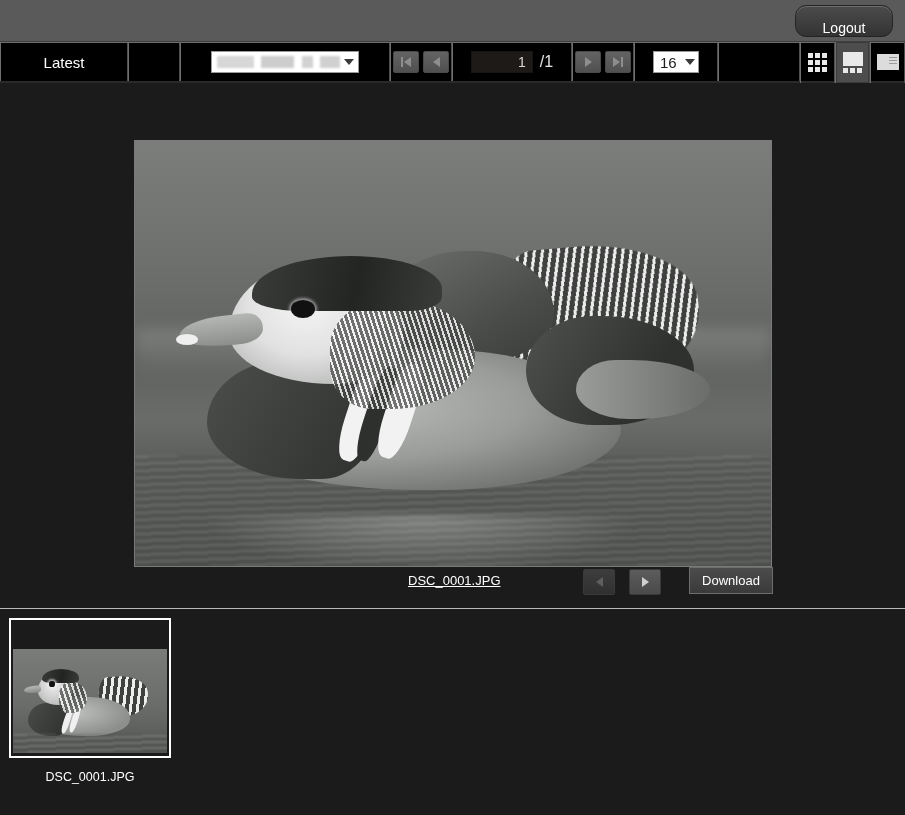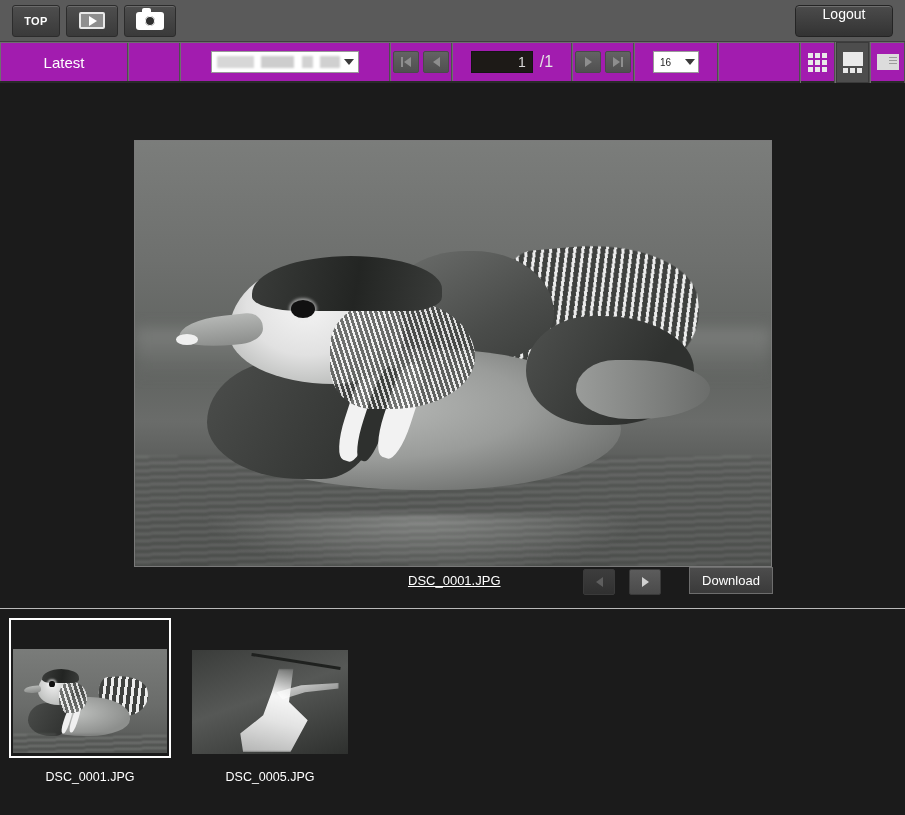--- a/index.html
+++ b/index.html
@@ -29,42 +29,42 @@
     color: #ffffff; font-size: 11px; font-weight: bold;
     letter-spacing: .4px;
     cursor: pointer;
   }
   .tb-btn.icon { width: 52px; }
   .logout-btn {
     position: absolute; right: 12px; top: 5px;
     width: 98px; height: 32px;
     background: linear-gradient(#4b4b4b, #333333);
     border: 1px solid #242424;
-    border-radius: 4px;
+    border-radius: 11px;
     box-shadow: inset 0 1px 0 #6e6e6e;
     color: #ffffff; font-size: 14px;
-    display: flex; align-items: flex-start; justify-content: center;
+    display: flex; align-items: flex-end; justify-content: center;
     cursor: pointer;
   }
   
   .ic-movie { width: 26px; height: 17px; border: 2px solid #e8e8e8; border-radius: 2px;
     display:flex; align-items:center; justify-content:center; background:#8e8e8e; }
   .ic-movie::after { content:""; width:0;height:0;
     border-left: 8px solid #ffffff; border-top: 5px solid transparent; border-bottom: 5px solid transparent; margin-left:2px;}
   
   .ic-cam { position: relative; width: 28px; height: 18px; background: #ffffff; border-radius: 3px; }
   .ic-cam::before { content:""; position:absolute; left:6px; top:-4px; width:9px; height:4px;
     background:#ffffff; border-radius: 2px 2px 0 0; }
   .ic-cam::after { content:""; position:absolute; left:9px; top:4px; width:10px; height:10px;
     background:#2f2f2f; border-radius:50%; box-shadow: 0 0 0 1px #ffffff inset; }
 
   
   .navbar {
     position: absolute; left: 0; top: 42px; width: 905px; height: 41px;
-    background: #a21caf;
+    background: #000000;
     border-top: 1px solid #6e6e6e;
     border-bottom: 2px solid #2a2a2a;
     display: flex; align-items: stretch;
   }
   .nb-cell {
     display: flex; align-items: center; justify-content: center;
     border-right: 1px solid #4e4e4e;
     border-left: 1px solid #6f6f6f;
     position: relative;
   }
@@ -117,21 +117,21 @@
     border: 1px solid #141414;
     color: #d8d8d8; font-size: 14px; text-align: right;
     padding-right: 6px; line-height: 20px;
     font-family: "Liberation Sans", sans-serif;
   }
   .page-total { color: #e4e4e4; font-size: 16px; }
 
   .count-select {
     width: 46px; height: 22px; background: #ffffff; border: 1px solid #9a9a9a;
     display: flex; align-items: center; justify-content: space-between;
-    padding: 0 3px 0 6px; color: #1e1e1e; font-size: 10px; cursor: pointer;
+    padding: 0 3px 0 6px; color: #1e1e1e; font-size: 15px; cursor: pointer;
   }
 
   .viewbtn {
     width: 35px; height: 41px;
     display: flex; align-items: center; justify-content: center;
     border-left: 1px solid #6f6f6f; border-right: 1px solid #4e4e4e;
     cursor: pointer;
   }
   .viewbtn.active { background: #4d4d4d; box-shadow: inset 0 0 0 1px #3a3a3a; }
   .ic-grid { display:grid; grid-template-columns: repeat(3, 5px); grid-template-rows: repeat(3, 5px); gap:2px; }
@@ -397,31 +397,20 @@
     filter: blur(.8px); }
   .t-branch { position:absolute; left:38%; top:10%; width:58%; height:3px;
     background:#1f211f; transform: rotate(9deg); }
 </style>
 </head>
 <body>
 
 <div id="app">
 
   <div class="topbar">
-    <div class="topbar-left">
-      <div class="tb-btn">
-        <span>TOP</span>
-      </div>
-      <div class="tb-btn icon">
-        <span class="ic-movie"></span>
-      </div>
-      <div class="tb-btn icon">
-        <span class="ic-cam"></span>
-      </div>
-    </div>
     <div class="logout-btn">
       <span>Logout</span>
     </div>
   </div>
 
   <div class="navbar">
 
     <div class="nb-cell nb-latest">
       <span>Latest</span>
     </div>
@@ -568,29 +557,17 @@
             <div class="td-bill"></div>
             <div class="td-water"></div>
           </div>
         </div>
         <div class="thumb-label">DSC_0001.JPG</div>
       </div>
 
 
 
 
-      <div class="thumb-cell">
-        <div class="thumb-frame">
-          <div class="thumb-img">
-            <div class="t-fall"></div>
-            <div class="t-fall-rocks"></div>
-            <div class="t-water-flow"></div>
-            <div class="t-water-flow2"></div>
-            <div class="t-branch"></div>
-          </div>
-        </div>
-        <div class="thumb-label">DSC_0005.JPG</div>
-      </div>
 
     </div>
   </div>
 
 </div>
 
 </body></html>

